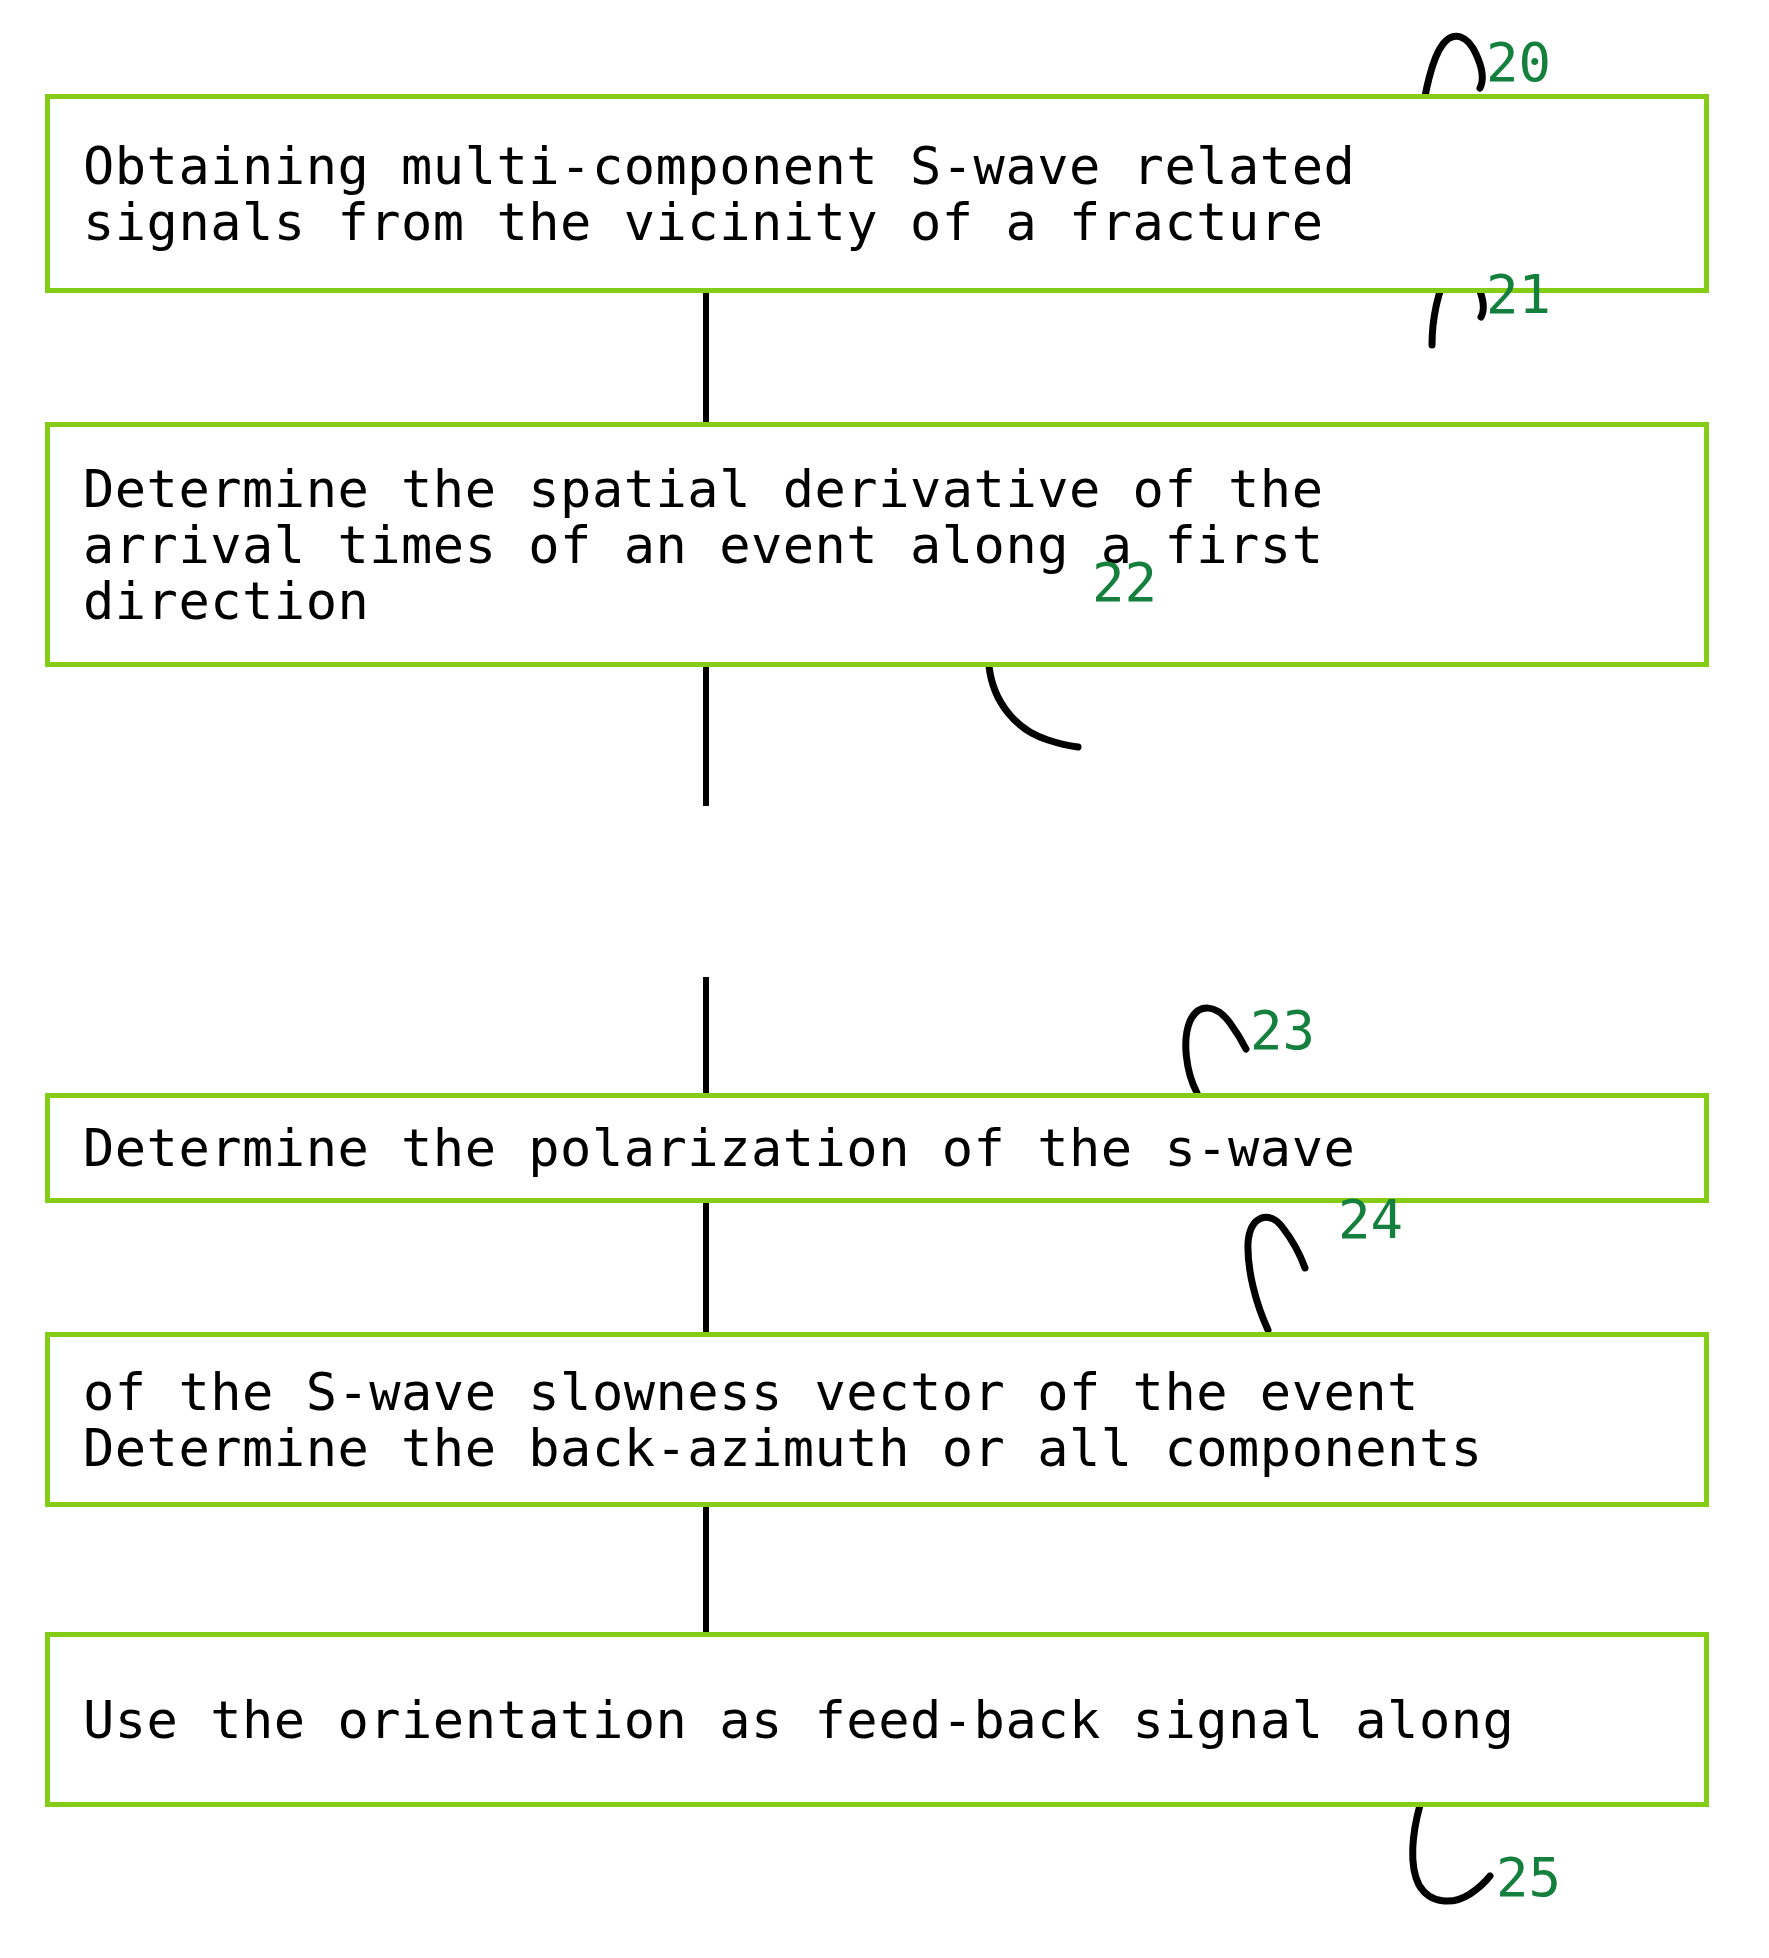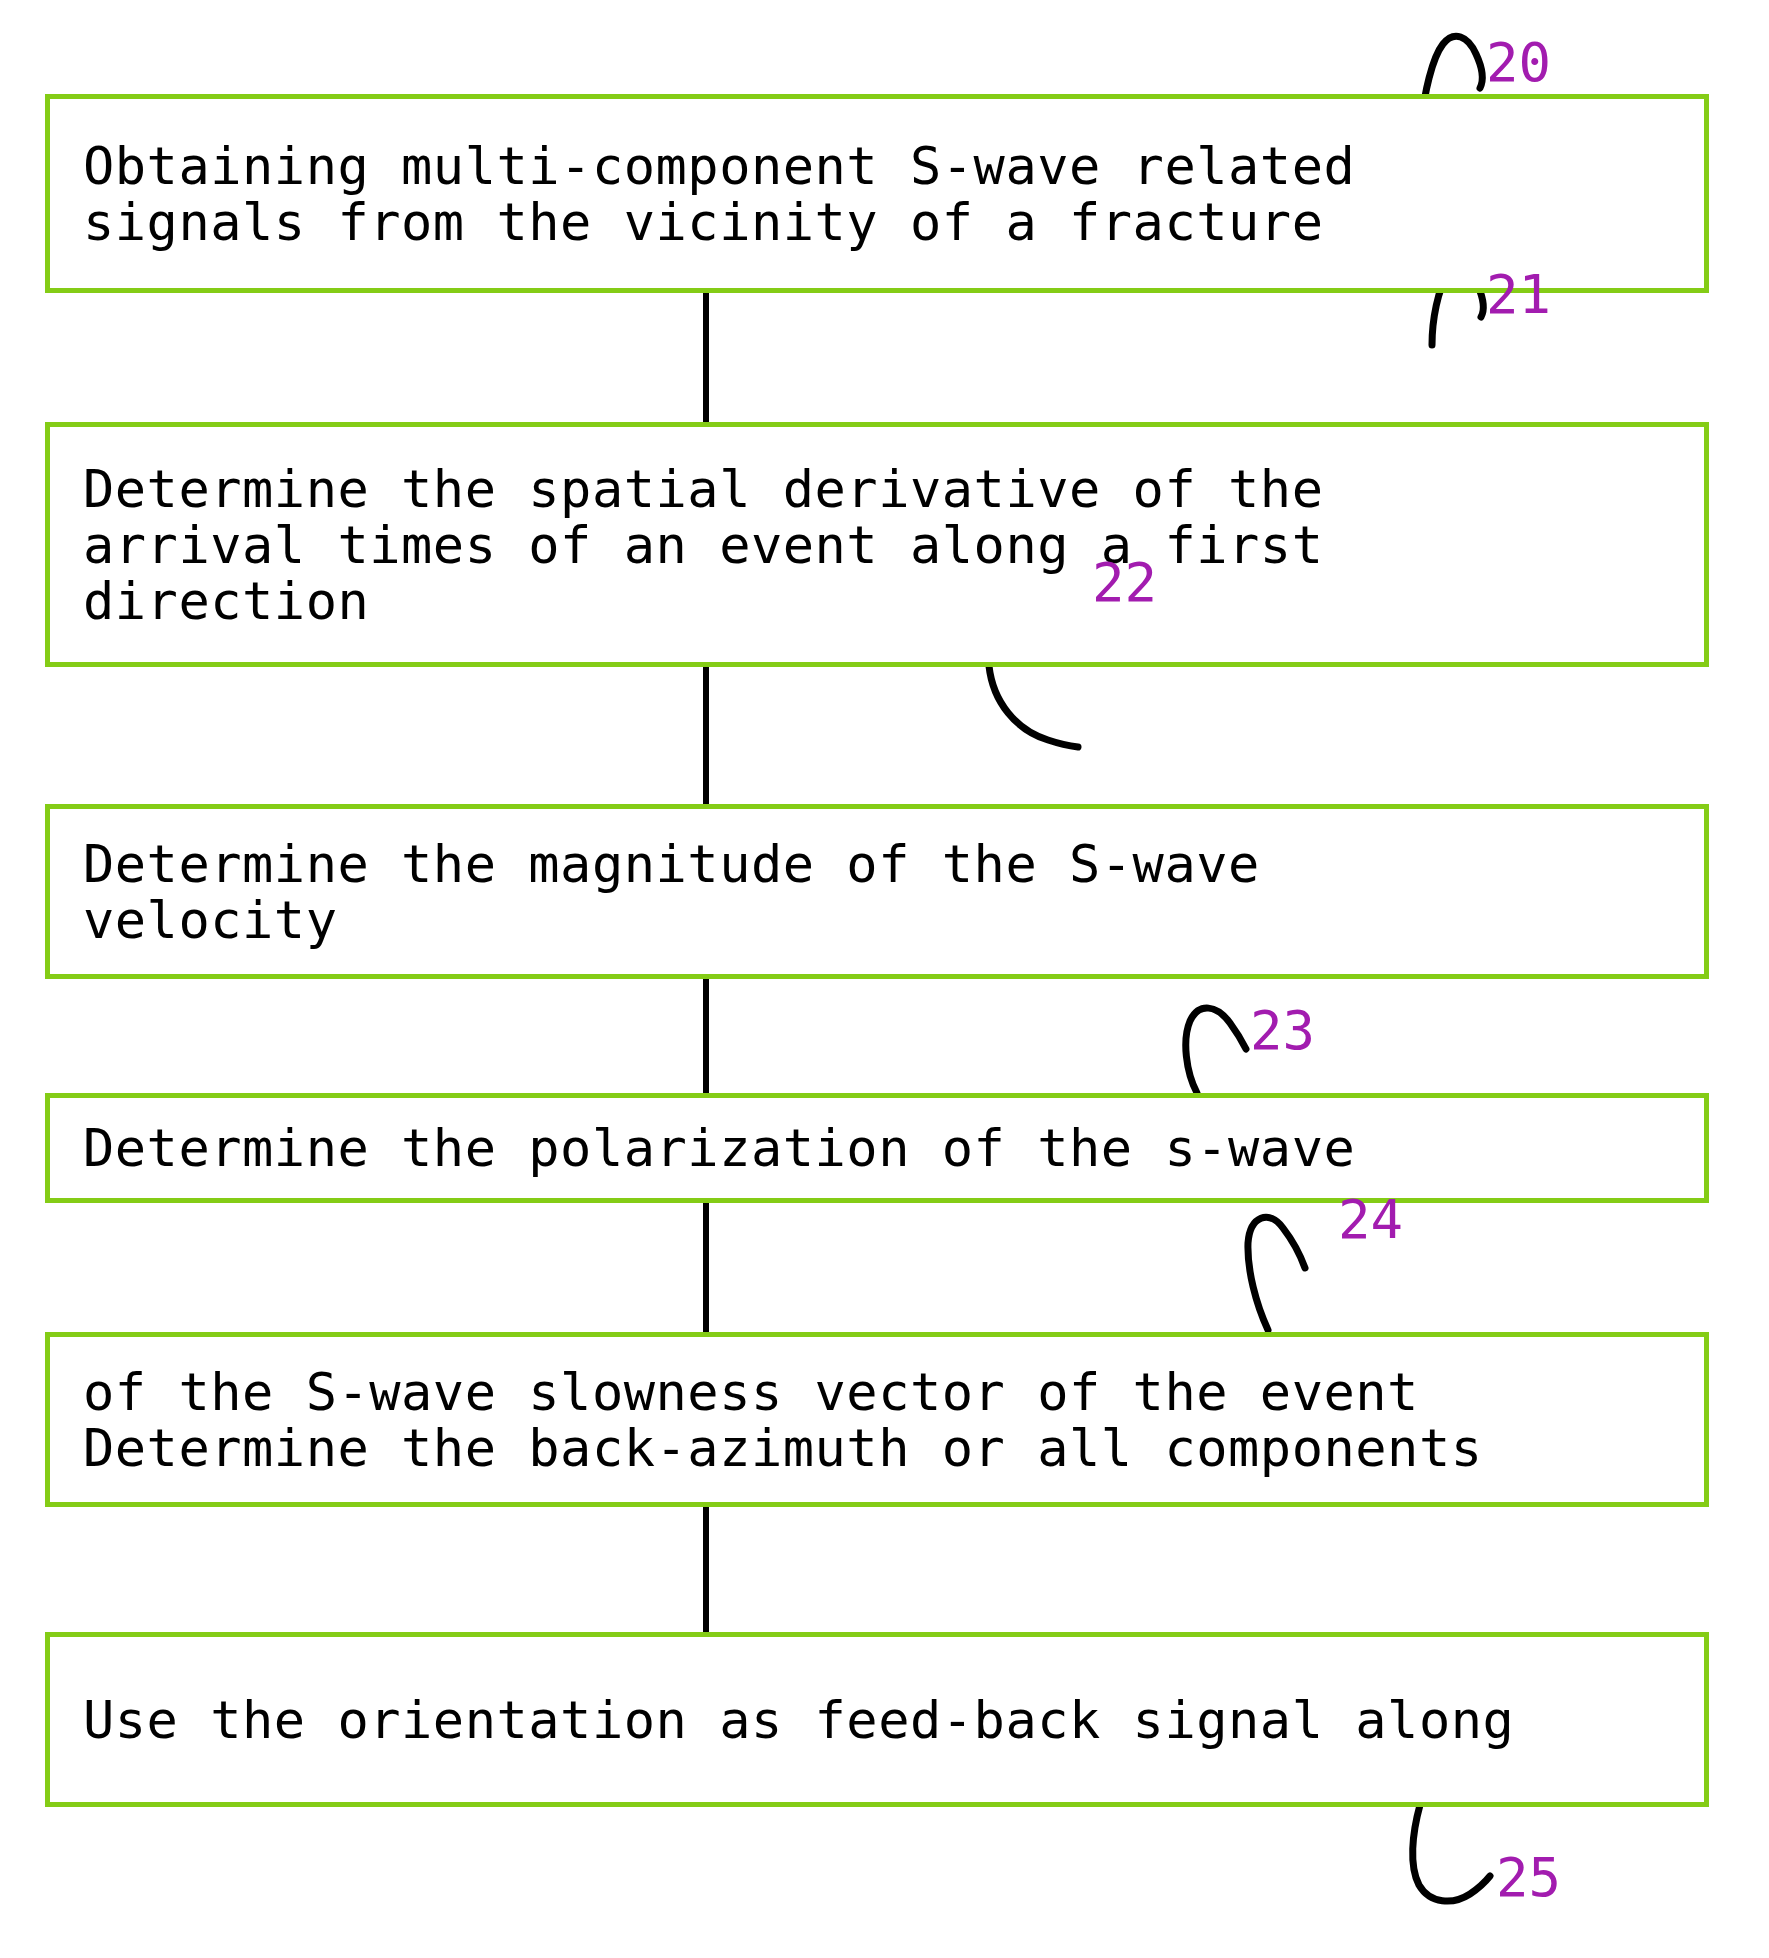--- a/index.html
+++ b/index.html
@@ -40,21 +40,21 @@
     color: #000000;
     letter-spacing: 0.5px;
     white-space: pre;
     padding-left: 33px;
     padding-right: 10px;
   }
   .ref-num {
     position: absolute;
     font-family: "DejaVu Sans Mono", "Liberation Mono", monospace;
     font-size: 54px;
-    color: #a21caf;
+    color: #15803d;
     line-height: 54px;
     white-space: pre;
   }
 </style>
 </head>
 <body>
 
 <div id="page">
 
   <svg class="svg-layer" viewBox="0 0 1769 1958">
@@ -84,24 +84,20 @@
   </div>
   <div class="ref-num" style="left:1486px; top:36px;">20</div>
 
   <div class="step-box" style="left:45px; top:422px; width:1664px; height:245px;">
     <div class="step-text">Determine the spatial derivative of the</div>
     <div class="step-text">arrival times of an event along a first</div>
     <div class="step-text">direction</div>
   </div>
   <div class="ref-num" style="left:1486px; top:268px;">21</div>
 
-  <div class="step-box" style="left:45px; top:804px; width:1664px; height:175px;">
-    <div class="step-text">Determine the magnitude of the S-wave</div>
-    <div class="step-text">velocity</div>
-  </div>
   <div class="ref-num" style="left:1092px; top:556px;">22</div>
 
   <div class="step-box" style="left:45px; top:1093px; width:1664px; height:110px;">
     <div class="step-text">Determine the polarization of the s-wave</div>
   </div>
   <div class="ref-num" style="left:1250px; top:1004px;">23</div>
 
   <div class="step-box" style="left:45px; top:1332px; width:1664px; height:175px;">
     <div class="step-text">of the S-wave slowness vector of the event</div>
     <div class="step-text">Determine the back-azimuth or all components</div>

